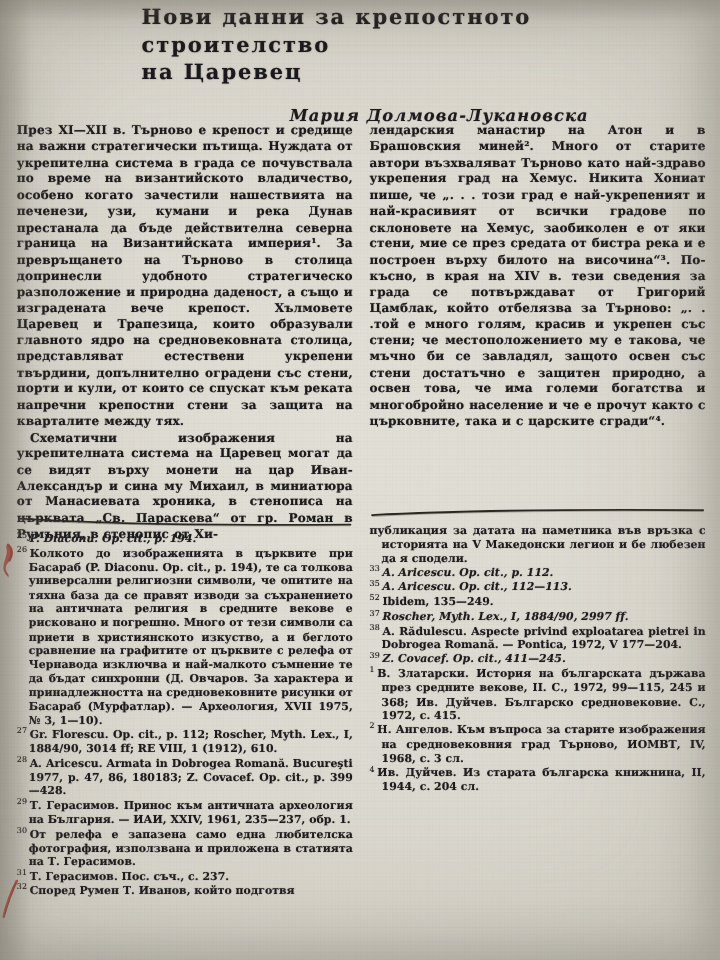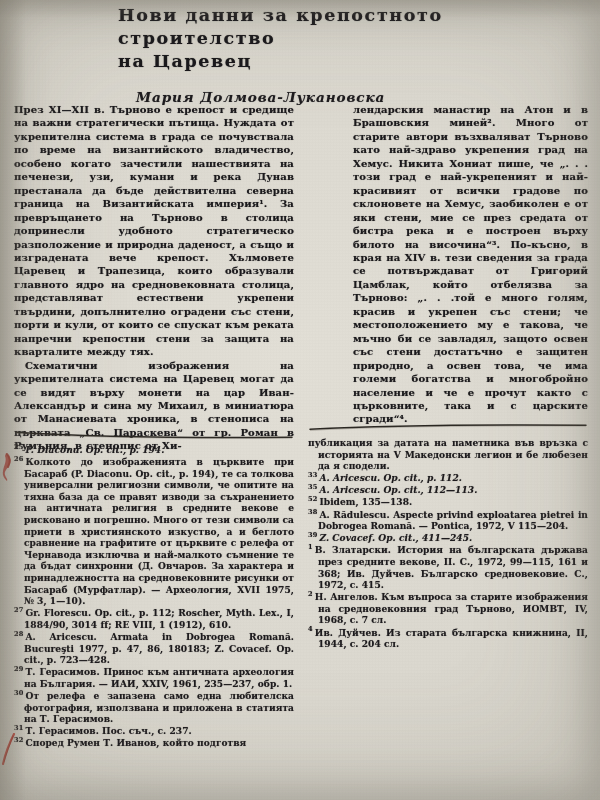--- a/index.html
+++ b/index.html
@@ -71,20 +71,21 @@
   .doc-title .l2 { display: block; }
   .doc-author {
     margin: 17px 0 0 18px;
     font-family: "DejaVu Serif", serif;
     font-style: italic;
     font-weight: 700;
     font-size: 13.6px;
     letter-spacing: .9px;
     color: #1d1b1e;
     text-shadow: 0 0 .9px rgba(25,22,20,.45);
+    text-align: center;
   }
 
   
   .cols {
     position: absolute;
     top: 103px;
     left: 14px;
     width: 574px;
     display: flex;
     gap: 14px;
@@ -99,21 +100,21 @@
     line-height: 13.45px;
     text-align: justify;
     color: #1b1a1d;
     letter-spacing: .12px;
     text-shadow: 0 0 .85px rgba(30,26,24,.55);
     word-spacing: .4px;
     -webkit-hyphens: none;
     hyphens: none;
   }
   .body-par + .body-par { text-indent: 11px; }
-  .col.right .body-par:first-child { text-indent: 0; margin-left: 45px; }
+  .col.right .body-par:first-child { text-indent: 0; }
 
   
   .fn-rule {
     position: relative;
     height: 11px;
     margin: 7px 0 4px 0;
   }
   .fn-rule svg { display: block; width: 100%; height: 11px; }
 
   
@@ -133,21 +134,21 @@
     text-shadow: 0 0 .8px rgba(30,26,24,.5);
     margin: 0 0 .5px 0;
     padding-left: 10px;
     text-indent: -10px;
   }
   .fn .num {
     font-size: 6.6px;
     vertical-align: super;
     line-height: 0;
     padding-right: 2.2px;
-    font-weight: 700;
+    font-weight: 400;
   }
   .fn i { font-style: italic; }
 
   
   .redmark {
     position: absolute;
     pointer-events: none;
   }
   .redmark-a { left: 1px; top: 452px; }
   .redmark-b { left: 2px; top: 733px; }
@@ -196,44 +197,45 @@
       <div class="fn-rule">
         <svg viewBox="0 0 280 11" preserveAspectRatio="none" aria-hidden="true">
           <path d="M2,2.2 C70,6.6 170,8.0 278,7.2" fill="none" stroke="#2a2722" stroke-width="1.5" stroke-linecap="round"></path>
           <path d="M2,3.4 C70,7.6 170,9.0 278,8.1" fill="none" stroke="#5d574c" stroke-width="0.7" opacity=".5"></path>
         </svg>
       </div>
       <ul class="fn-list">
         <li class="fn"><span class="num">25</span><i>P. Diaconu. Op. cit., p. 194.</i></li>
         <li class="fn"><span class="num">26</span><span>Колкото до изображенията в църквите при Басараб (P. Diaconu. Op. cit., p. 194), те са толкова универсални религиозни символи, че опитите на тяхна база да се правят изводи за съхранението на античната религия в средните векове е рисковано и погрешно. Много от тези символи са приети в християнското изкуство, а и беглото сравнение на графитите от църквите с релефа от Чернавода изключва и най-малкото съмнение те да бъдат синхронни (Д. Овчаров. За характера и принадлежността на средновековните рисунки от Басараб (Мурфатлар). — Археология, XVII 1975, № 3, 1—10).</span></li>
         <li class="fn"><span class="num">27</span><span>Gr. Florescu. Op. cit., p. 112; Roscher, Myth. Lex., I, 1884/90, 3014 ff; RE VIII, 1 (1912), 610.</span></li>
-        <li class="fn"><span class="num">28</span><span>A. Aricescu. Armata in Dobrogea Romană. Bucureşti 1977, p. 47, 86, 180183; Z. Covacef. Op. cit., p. 723—428.</span></li>
+        <li class="fn"><span class="num">28</span><span>A. Aricescu. Armata in Dobrogea Romană. Bucureşti 1977, p. 47, 86, 180183; Z. Covacef. Op. cit., p. 399—428.</span></li>
         <li class="fn"><span class="num">29</span><span>Т. Герасимов. Принос към античната археология на България. — ИАИ, XXIV, 1961, 235—237, обр. 1.</span></li>
         <li class="fn"><span class="num">30</span><span>От релефа е запазена само една любителска фотография, използвана и приложена в статията на Т. Герасимов.</span></li>
         <li class="fn"><span class="num">31</span><span>Т. Герасимов. Пос. съч., с. 237.</span></li>
         <li class="fn"><span class="num">32</span><span>Според Румен Т. Иванов, който подготвя</span></li>
       </ul>
     </div>
 
     <div class="col right">
       <div class="fn-rule">
         <svg viewBox="0 0 280 11" preserveAspectRatio="none" aria-hidden="true">
           <path d="M2,6.2 C70,2.6 170,1.4 278,2.2" fill="none" stroke="#2a2722" stroke-width="1.5" stroke-linecap="round"></path>
           <path d="M2,7.4 C70,3.6 170,2.4 278,3.1" fill="none" stroke="#5d574c" stroke-width="0.7" opacity=".5"></path>
         </svg>
       </div>
       <ul class="fn-list">
         <li class="fn"><span>публикация за датата на паметника във връзка с историята на V Македонски легион и бе любезен да я сподели.</span></li>
         <li class="fn"><span class="num">33</span><i>A. Aricescu. Op. cit., p. 112.</i></li>
         <li class="fn"><span class="num">35</span><i>A. Aricescu. Op. cit., 112—113.</i></li>
-        <li class="fn"><span class="num">52</span><span>Ibidem, 135—138.</span></li>
-        <li class="fn"><span class="num">38</span><span>A. Rădulescu. Aspecte privind exploatarea pietrei in Dobrogea Romană. — Pontica, 1972, V 115—204.</span></li>
+        <li class="fn"><span class="num">52</span><span>Ibidem, 135—249.</span></li>
+        <li class="fn"><span class="num">37</span><i>Roscher, Myth. Lex., I, 1884/90, 2997 ff.</i></li>
+        <li class="fn"><span class="num">38</span><span>A. Rădulescu. Aspecte privind exploatarea pietrei in Dobrogea Romană. — Pontica, 1972, V 177—204.</span></li>
         <li class="fn"><span class="num">39</span><i>Z. Covacef. Op. cit., 411—245.</i></li>
-        <li class="fn"><span class="num">1</span><span>В. Златарски. История на българската държава през средните векове, II. С., 1972, 99—115, 161 и 368; Ив. Дуйчев. Българско средновековие. С., 1972, с. 415.</span></li>
-        <li class="fn"><span class="num">2</span><span>Н. Ангелов. Към въпроса за старите изображения на средновековния град Търново, ИОМВТ, IV, 1968, с. 7 сл.</span></li>
+        <li class="fn"><span class="num">1</span><span>В. Златарски. История на българската държава през средните векове, II. С., 1972, 99—115, 245 и 368; Ив. Дуйчев. Българско средновековие. С., 1972, с. 415.</span></li>
+        <li class="fn"><span class="num">2</span><span>Н. Ангелов. Към въпроса за старите изображения на средновековния град Търново, ИОМВТ, IV, 1968, с. 3 сл.</span></li>
         <li class="fn"><span class="num">4</span><span>Ив. Дуйчев. Из старата българска книжнина, II, 1944, с. 204 сл.</span></li>
       </ul>
     </div>
 
   </div>
 
   <div class="redmark redmark-a">
     <svg width="16" height="30" viewBox="0 0 16 30" aria-hidden="true">
       <path d="M5,1 C9,4 11,9 8,14 C6,17 3,19 4,23 C5,26 7,27 6,29 C4,27 1,24 2,19 C3,13 6,9 4,4 Z" fill="#bb3a30" opacity=".85"></path>
       <path d="M6,2 C10,6 9,11 7,15" fill="none" stroke="#a12f26" stroke-width="2" stroke-linecap="round" opacity=".8"></path>

